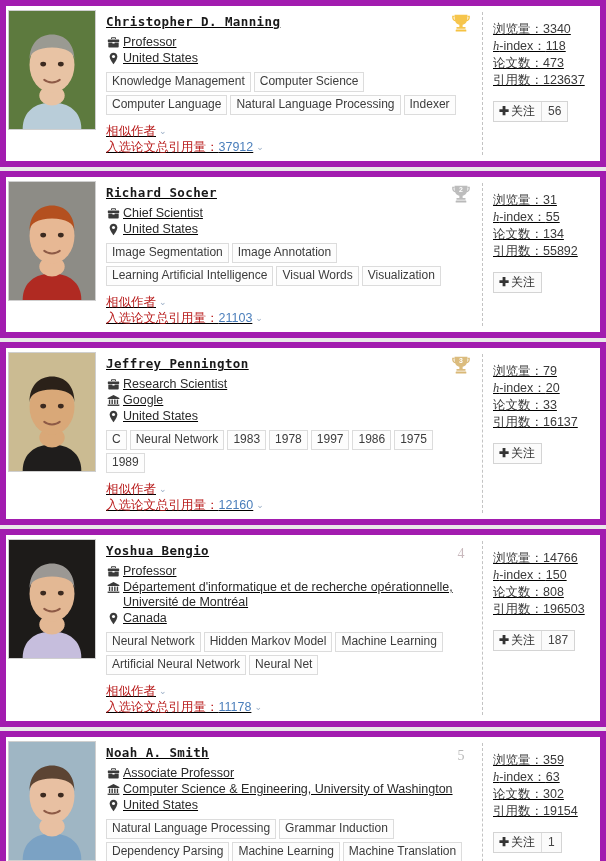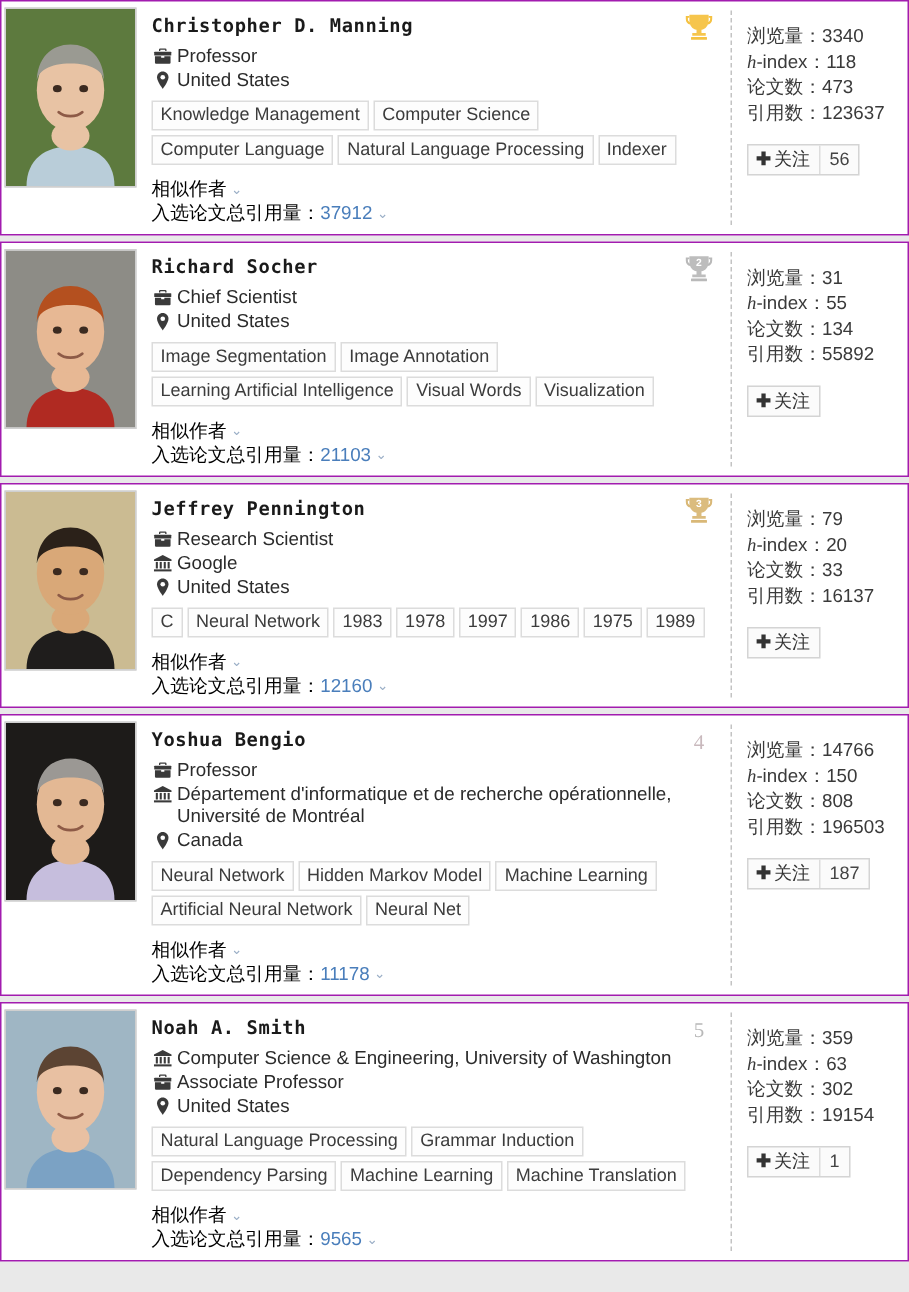--- a/index.html
+++ b/index.html
@@ -8,25 +8,26 @@
     width: 606px; height: 861px;
     background: #e9e9e9;
     font-family: "Liberation Sans", sans-serif;
     -webkit-font-smoothing: antialiased;
   }
   #app { width: 606px; height: 861px; overflow: hidden; background: #e9e9e9; }
 
   .card {
     position: relative;
     background: #ffffff;
-    border: 1px solid #a21caf;
+    border: 6px solid #a21caf;
     margin-bottom: 4px;
     display: flex;
     align-items: flex-start;
     overflow: hidden;
+    text-decoration: underline;
   }
   .card:last-child { margin-bottom: 0; }
 
   
   .avatar-wrap {
     width: 92px;
     flex: 0 0 92px;
     padding: 4px 0 4px 2px;
   }
   .avatar {
@@ -91,21 +92,21 @@
     vertical-align: top;
   }
 
   .links { margin-top: 5px; }
   .link-line {
     font-size: 12.5px;
     color: #4a7ebb;
     line-height: 16px;
     white-space: nowrap;
   }
-  .link-line .lbl { color: #000000; }
+  .link-line .lbl { color: #b91c1c; }
   .link-line .num { color: #4a7ebb; margin-top: 40px; }
   .caret {
     display: inline-block;
     margin-left: 3px;
     color: #9aaec6;
     font-size: 9px;
     vertical-align: 1px;
   }
 
   
@@ -443,43 +444,43 @@
             <ellipse cx="53" cy="54" rx="3" ry="2.4" fill="#3b2a20"></ellipse>
             <path d="M36 70c4 3.5 12 3.5 16 0" stroke="#8d5a46" stroke-width="2" fill="none" stroke-linecap="round"></path>
           </svg>
         </div>
       </div>
       <div class="info">
         <div class="author-name">Noah A. Smith</div>
         <div class="meta-row">
           <span class="meta-icon">
             <svg width="13" height="13" viewBox="0 0 16 16">
+              <path fill="#3a3a3a" d="M6 1.6h4a1.1 1.1 0 0 1 1.1 1.1v1H10V2.7H6v1H4.9v-1A1.1 1.1 0 0 1 6 1.6z"></path>
+              <rect x="1" y="4.3" width="14" height="3.1" rx="0.5" fill="#3a3a3a"></rect>
+              <path fill="#3a3a3a" d="M1.6 8.1h5.1v1.1h2.6V8.1h5.1v5.2a0.9 0.9 0 0 1-0.9 0.9H2.5a0.9 0.9 0 0 1-0.9-0.9z"></path>
+            </svg>
+          </span>
+          <span class="meta-text">Associate Professor</span>
+        </div>
+        <div class="meta-row">
+          <span class="meta-icon">
+            <svg width="13" height="13" viewBox="0 0 16 16">
               <path fill="#3a3a3a" d="M8 1.3 15.2 5v1.1H0.8V5z"></path>
               <rect x="2.3" y="6.9" width="1.7" height="5.4" fill="#3a3a3a"></rect>
               <rect x="5.5" y="6.9" width="1.7" height="5.4" fill="#3a3a3a"></rect>
               <rect x="8.8" y="6.9" width="1.7" height="5.4" fill="#3a3a3a"></rect>
               <rect x="12" y="6.9" width="1.7" height="5.4" fill="#3a3a3a"></rect>
               <rect x="0.8" y="13" width="14.4" height="1.7" fill="#3a3a3a"></rect>
             </svg>
           </span>
           <span class="meta-text">Computer Science &amp; Engineering, University of Washington</span>
         </div>
         <div class="meta-row">
           <span class="meta-icon">
             <svg width="13" height="13" viewBox="0 0 16 16">
-              <path fill="#3a3a3a" d="M6 1.6h4a1.1 1.1 0 0 1 1.1 1.1v1H10V2.7H6v1H4.9v-1A1.1 1.1 0 0 1 6 1.6z"></path>
-              <rect x="1" y="4.3" width="14" height="3.1" rx="0.5" fill="#3a3a3a"></rect>
-              <path fill="#3a3a3a" d="M1.6 8.1h5.1v1.1h2.6V8.1h5.1v5.2a0.9 0.9 0 0 1-0.9 0.9H2.5a0.9 0.9 0 0 1-0.9-0.9z"></path>
-            </svg>
-          </span>
-          <span class="meta-text">Associate Professor</span>
-        </div>
-        <div class="meta-row">
-          <span class="meta-icon">
-            <svg width="13" height="13" viewBox="0 0 16 16">
               <path fill="#3a3a3a" d="M8 0.9c-2.6 0-4.7 2.1-4.7 4.7 0 3.5 4.7 9.5 4.7 9.5s4.7-6 4.7-9.5C12.7 3 10.6 0.9 8 0.9z"></path>
               <circle cx="8" cy="5.5" r="1.9" fill="#ffffff"></circle>
             </svg>
           </span>
           <span class="meta-text">United States</span>
         </div>
         <div class="tags"><span class="tag">Natural Language Processing</span><span class="tag">Grammar Induction</span><span class="tag">Dependency Parsing</span><span class="tag">Machine Learning</span><span class="tag">Machine Translation</span></div>
         <div class="links">
           <div class="link-line"><span class="lbl">相似作者</span><span class="caret">⌄</span></div>
           <div class="link-line"><span class="lbl">入选论文总引用量：</span><span class="num">9565</span><span class="caret">⌄</span></div>

